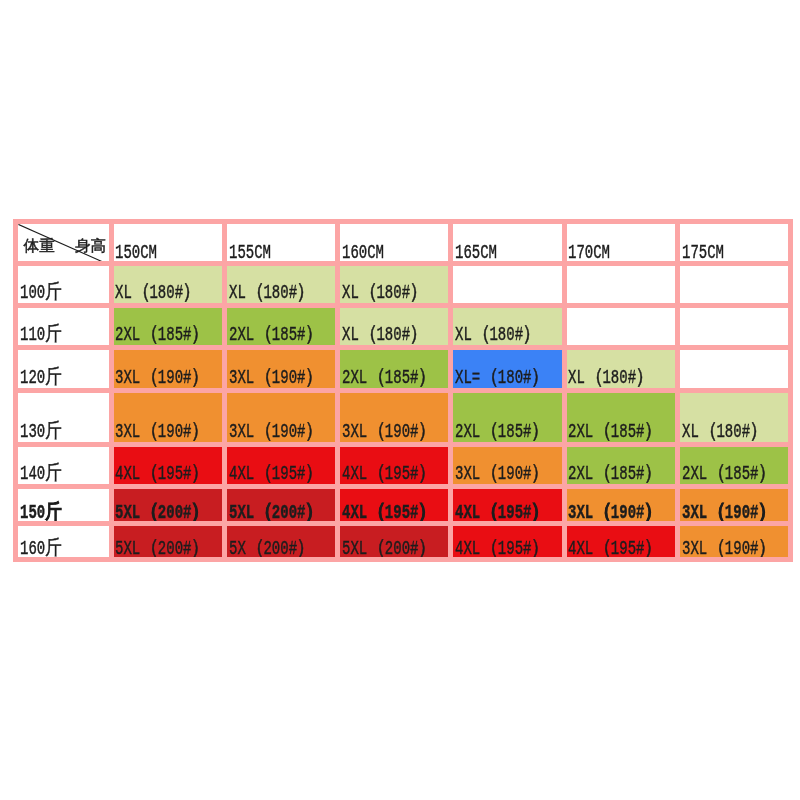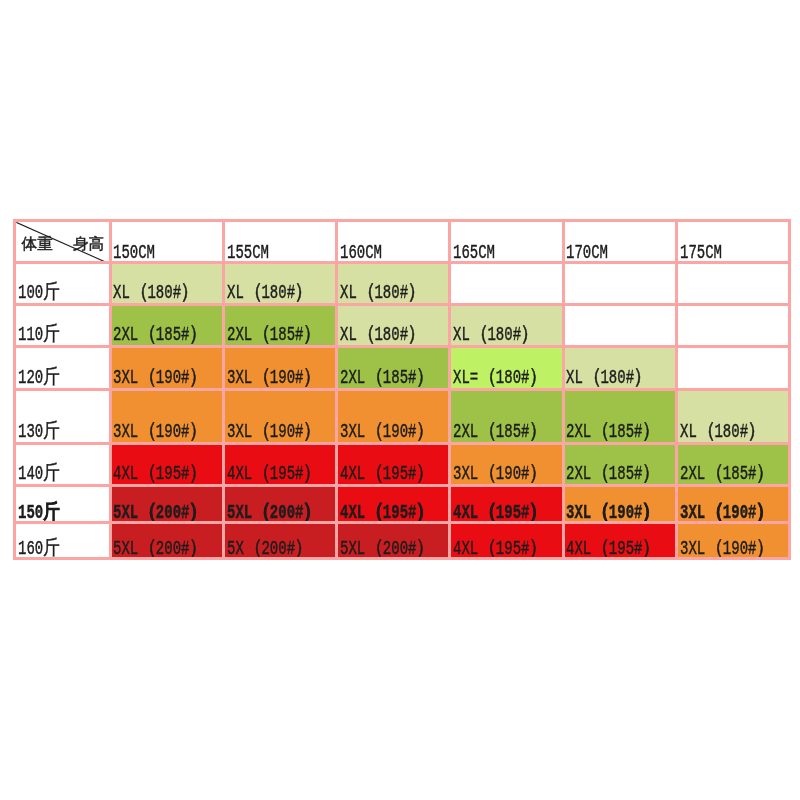--- a/index.html
+++ b/index.html
@@ -4,21 +4,21 @@
 <title>size-chart</title>
 <style>
   html,body{margin:0;padding:0;}
   body{width:800px;height:800px;background:#ffffff;
        font-family:"Liberation Sans",sans-serif;overflow:hidden;}
   #sheet{position:relative;width:800px;height:800px;}
   #chart{position:absolute;left:13px;top:219px;width:775px;height:327px;}
   table.sizetable{border-collapse:collapse;table-layout:fixed;width:775px;height:327px;}
   table.sizetable col.c0{width:95.5px;}
   table.sizetable col.cN{width:113.25px;}
-  table.sizetable td{border:3px solid #fca5a5;padding:0;vertical-align:bottom;
+  table.sizetable td{border:5px solid #fca5a5;padding:0;vertical-align:bottom;
                      position:relative;overflow:hidden;}
   .txt{display:inline-block;white-space:nowrap;font-size:20px;line-height:1;
        font-family:"Liberation Mono","DejaVu Sans Mono",monospace;
        color:#1d1d1d;-webkit-text-stroke:0.45px #1d1d1d;
        transform:scaleX(.70);transform-origin:left bottom;
        position:absolute;left:1.8px;bottom:0px;}
   .txt .fw{display:inline-block;width:25.2px;text-align:center;}
   .txt .fw>i{display:inline-block;font-style:normal;transform:scale(1.43,1.08);}
   .txt .cjk{display:inline-block;width:24.3px;text-align:center;}
   .txt .cjk>i{display:inline-block;font-style:normal;transform:scaleX(1.18);}
@@ -126,21 +126,21 @@
             </td>
             <td style="background: rgb(240, 144, 48);">
               <span class="txt">3XL<span class="fw"><i>（</i></span>190#<span class="fw"><i>）</i></span></span>
             </td>
             <td style="background: rgb(240, 144, 48);">
               <span class="txt">3XL<span class="fw"><i>（</i></span>190#<span class="fw"><i>）</i></span></span>
             </td>
             <td style="background: rgb(157, 194, 71);">
               <span class="txt">2XL<span class="fw"><i>（</i></span>185#<span class="fw"><i>）</i></span></span>
             </td>
-            <td style="background: #bef264;">
+            <td style="background: #3b82f6;">
               <span class="txt">XL=<span class="fw"><i>（</i></span>180#<span class="fw"><i>）</i></span></span>
             </td>
             <td style="background: rgb(214, 224, 163);">
               <span class="txt">XL<span class="fw"><i>（</i></span>180#<span class="fw"><i>）</i></span></span>
             </td>
             <td style="background: rgb(255, 255, 255);">
               <span class="txt"></span>
             </td>
           </tr>
           <tr style="height: 54px;">

